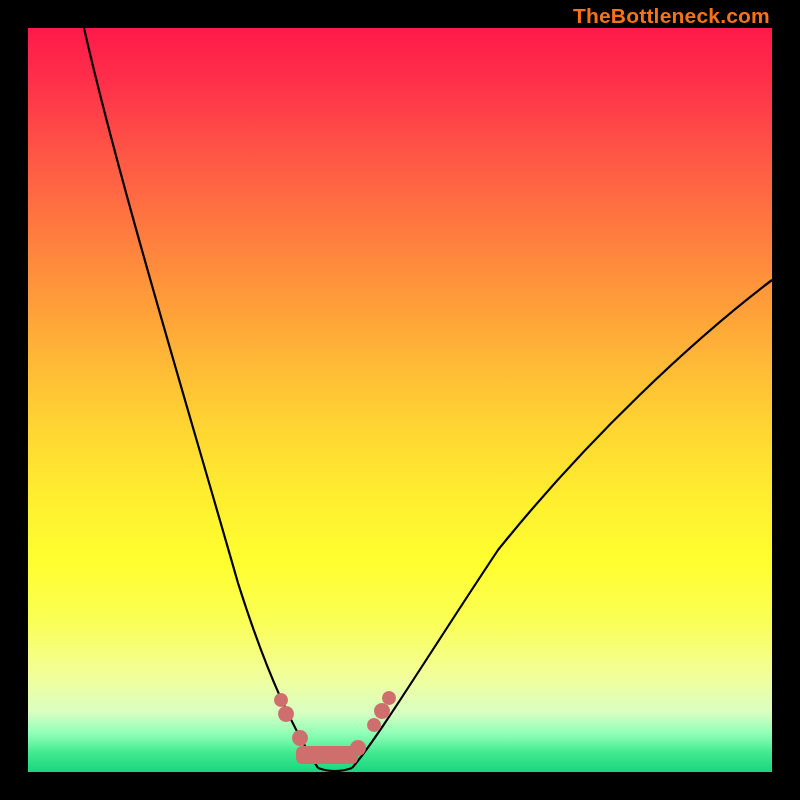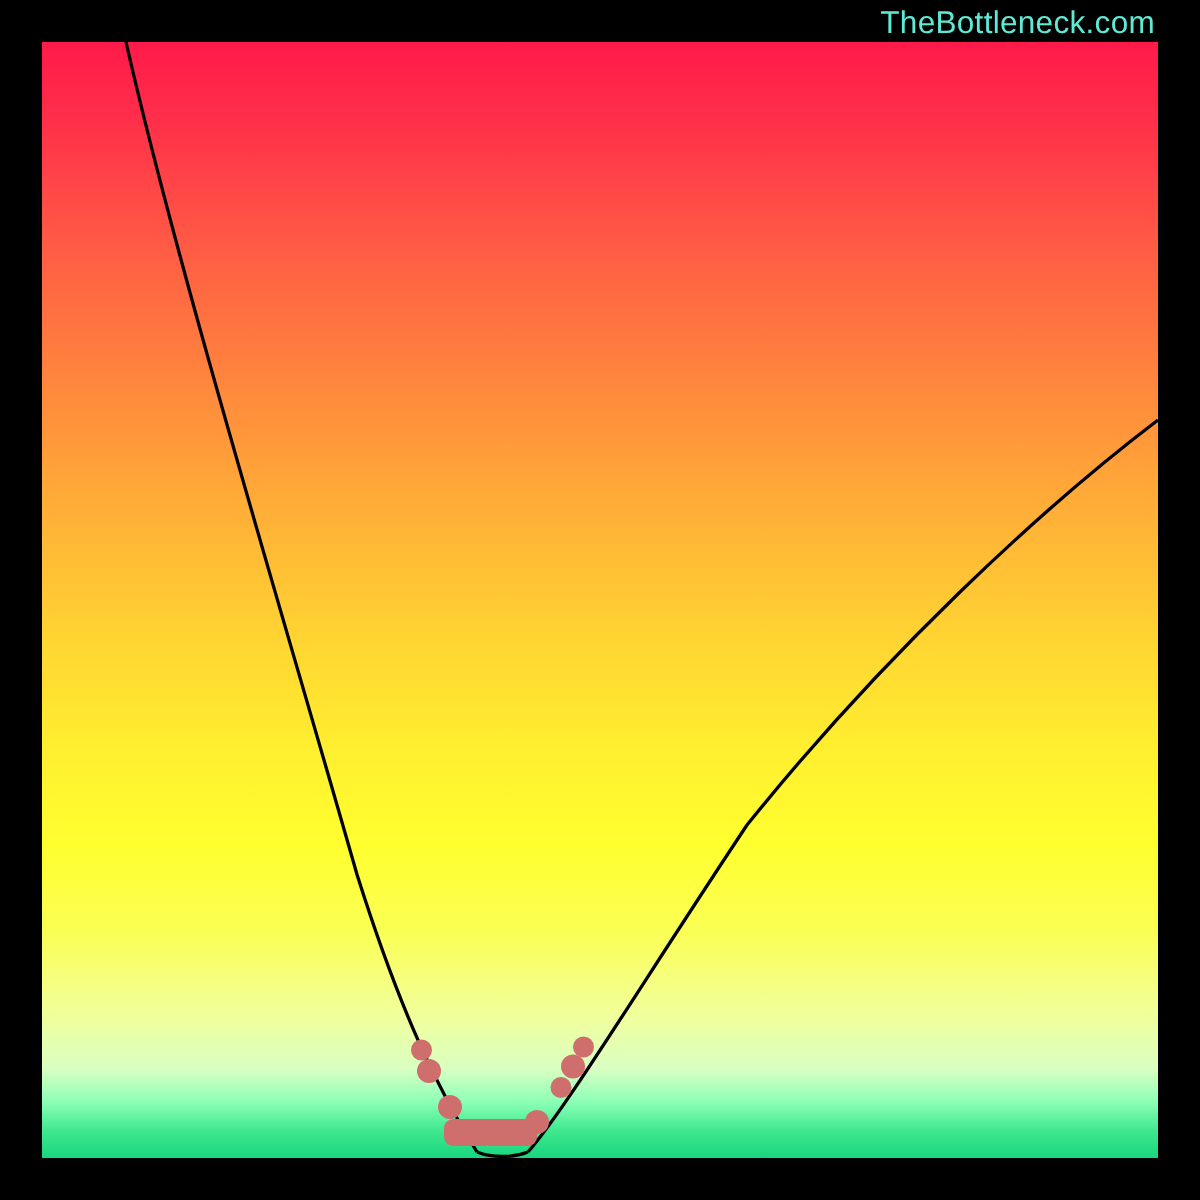--- a/index.html
+++ b/index.html
@@ -39,23 +39,23 @@
       #d9ffc2 92%,
       #8bffb6 95%,
       #40e88e 97.5%,
       #18d67f 100%
     );
   }
   .attribution {
     position: absolute;
     top: 4px;
     right: 30px;
-    color: #5eead4;
+    color: #f97316;
     font-size: 21px;
-    font-weight: 400;
+    font-weight: 700;
     letter-spacing: 0.2px;
   }
   svg.curve {
     position: absolute;
     top: 0; left: 0;
     width: 744px; height: 744px;
     overflow: visible;
   }
   .black-curve {
     fill: none;

